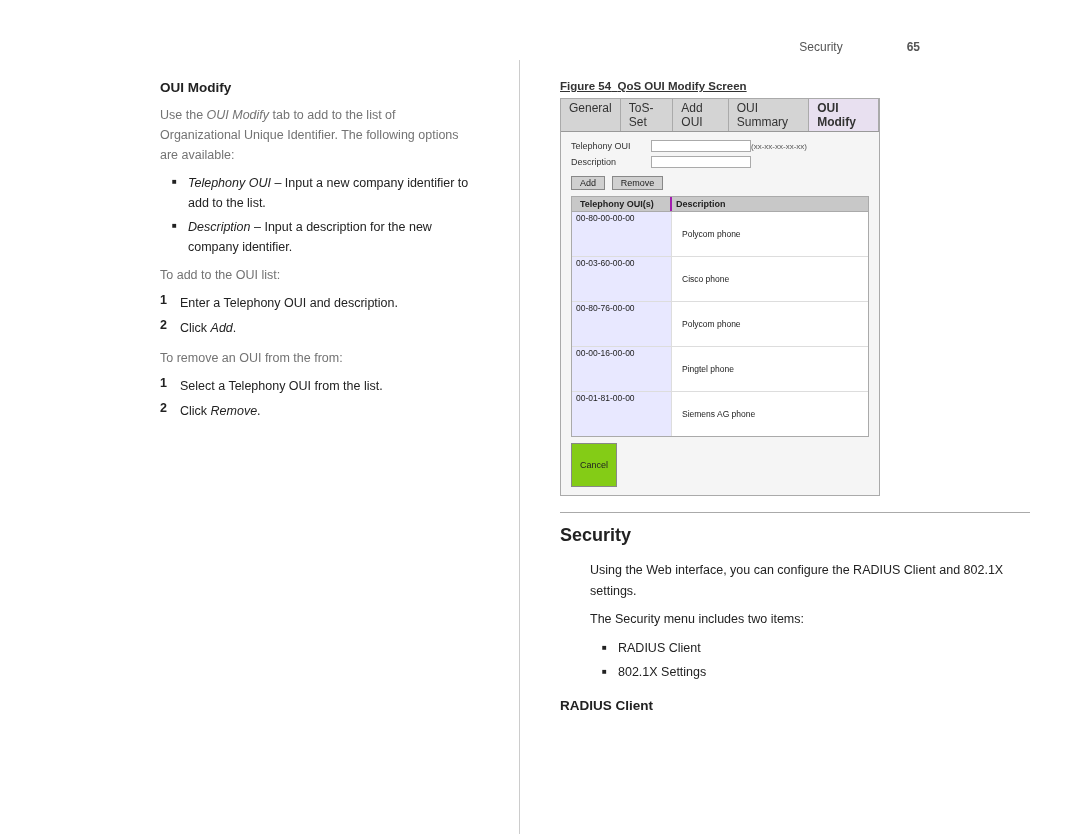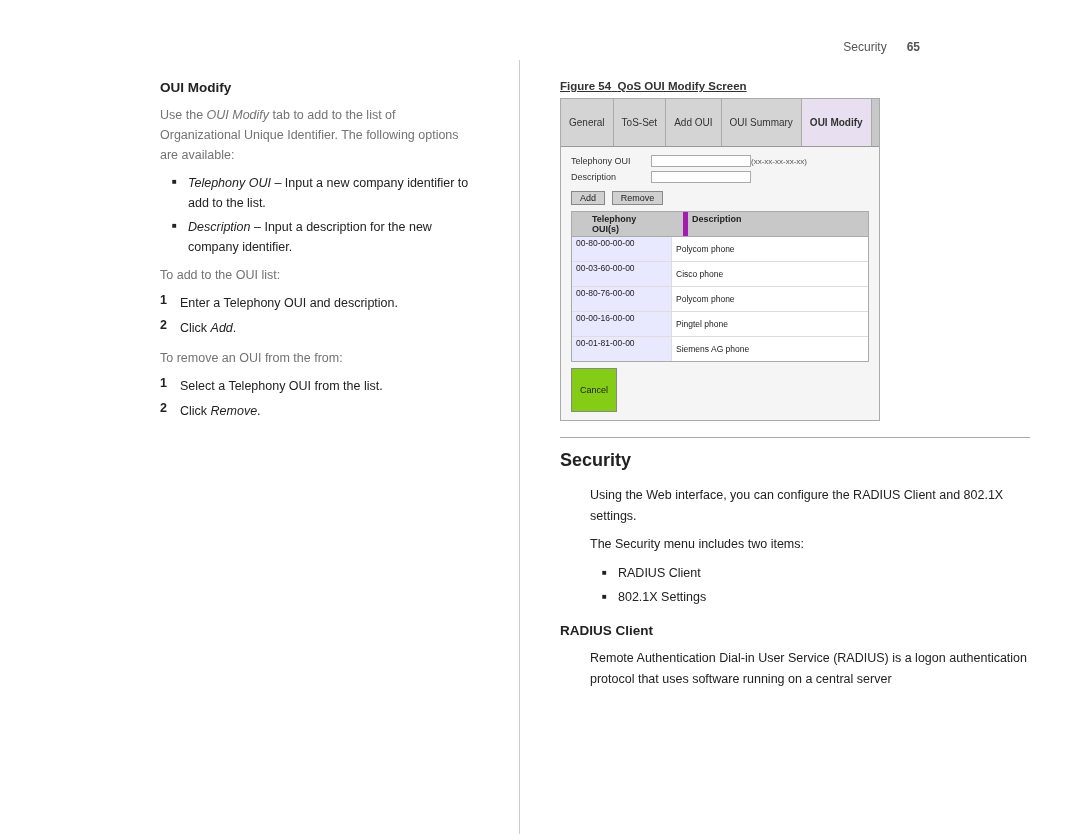--- a/index.html
+++ b/index.html
@@ -26,20 +26,21 @@
       top: 40px;
       right: 160px;
       font-size: 12px;
       color: #555;
       display: flex;
       gap: 20px;
     }
 
     .page-header .page-num {
       font-weight: bold;
+      margin-left: 44px;
     }
 
     
     .left-column {
       width: 520px;
       padding: 20px 50px 20px 160px;
       border-right: 1px solid #ccc;
     }
 
     .right-column {
@@ -124,22 +125,22 @@
       font-size: 10px;
     }
 
     .screenshot-tabs {
       display: flex;
       background: #c8c8c8;
       border-bottom: 1px solid #999;
     }
 
     .screenshot-tab {
-      padding: 18px 8px;
-      font-size: 10px;
+      padding: 2px 8px;
+      font-size: 12px;
       color: #333;
       border-right: 1px solid #aaa;
       background: #d4d4d4;
     }
 
     .screenshot-tab.active {
       background: #e8e0f0;
       color: #333;
       font-weight: bold;
     }
@@ -189,23 +190,23 @@
     .screenshot-table-header {
       display: flex;
       background: #c8c8c8;
       border: 1px solid #aaa;
       margin-top: 6px;
       font-size: 9px;
       font-weight: bold;
     }
 
     .screenshot-table-header .col1 {
-      width: 116px;
-      padding: 2px 20px;
-      border-right: 5px solid #a21caf;
+      width: 100px;
+      padding: 2px 8px;
+      border-right: 2px solid #a21caf;
     }
 
     .screenshot-table-header .col2 {
       width: 140px;
       padding: 2px 4px;
     }
 
     .screenshot-table-body {
       border: 1px solid #aaa;
       border-top: none;
@@ -224,22 +225,23 @@
 
     .screenshot-table-row .col1 {
       width: 100px;
       padding: 1px 4px;
       border-right: 1px solid #ddd;
       background: #e8e8ff;
     }
 
     .screenshot-table-row .col2 {
       width: 140px;
-      padding: 7px 4px;
+      padding: 17px 4px;
       background: white;
+      margin-left: 6px;
     }
 
     .screenshot-cancel-btn {
       display: inline-block;
       padding: 16px 8px;
       background: #84cc16;
       border: 1px solid #888;
       font-size: 9px;
       margin-top: 6px;
     }
@@ -427,16 +429,15 @@
       <li>
         <span>RADIUS Client</span>
       </li>
       <li>
         <span>802.1X Settings</span>
       </li>
     </ul>
 
     <div class="right-section-subheading">RADIUS Client</div>
 
-    <p class="right-sub-body">Remote Authentication Dial-in User Service (RADIUS) is a logon authentication protocol that uses software running on a central server</p>
 
   </div>
 </div>
 
 </body></html>

